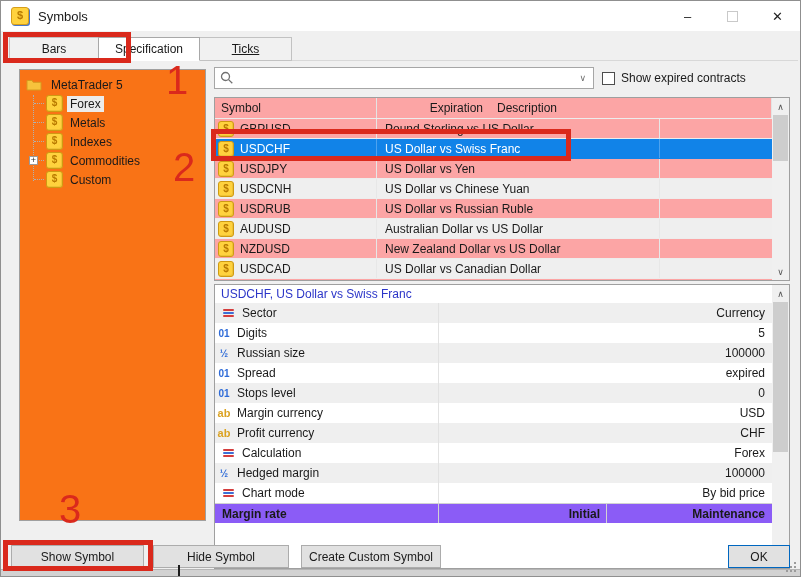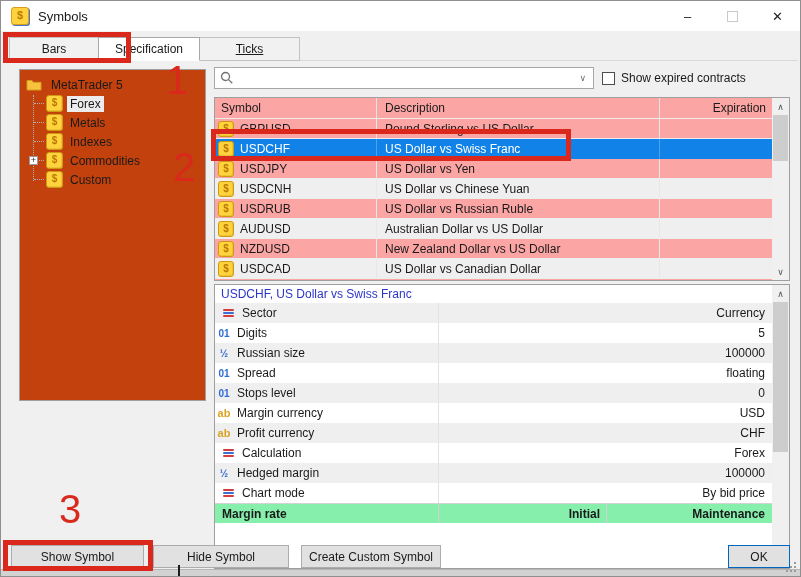--- a/index.html
+++ b/index.html
@@ -16,23 +16,23 @@
   .win-controls{margin-left:auto;display:flex;height:100%;}
   .win-btn{width:45px;display:flex;align-items:center;justify-content:center;font-size:13px;color:#222;}
   .max-box{width:9px;height:9px;border:1px solid #c9c9c9;display:inline-block;}
   
   .tab-underline{position:absolute;left:4px;top:59px;width:793px;height:1px;background:#d8d8d8;}
   .tabstrip{position:absolute;left:8px;top:36px;height:24px;display:flex;z-index:2;}
   .tab{height:24px;box-sizing:border-box;border:1px solid #c2c2c2;background:#f1f1f1;
     display:flex;align-items:center;justify-content:center;margin-left:-1px;}
   .tab:first-child{margin-left:0;}
   .tab.active{background:#fff;border-color:#a8a8a8;border-bottom-color:#fff;z-index:3;}
-  .tab-spec{width:102px;} .tab-bars{width:90px;} .tab-ticks{width:101px;text-decoration:underline;}
-  
-  .tree{position:absolute;left:18px;top:68px;width:187px;height:332px;background:#c2410c;
+  .tab-spec{width:102px;} .tab-bars{width:90px;} .tab-ticks{width:93px;text-decoration:underline;}
+  
+  .tree{position:absolute;left:18px;top:68px;width:187px;height:452px;background:#f97316;
     border:1px solid #9f9f9f;box-sizing:border-box;padding-top:5px;}
   .tree-inner{position:relative;}
   .tree-vline{position:absolute;left:13px;top:20px;height:86px;border-left:1px dotted #b0b0b0;}
   .troot{display:flex;align-items:center;height:19px;padding-left:6px;}
   .troot .tlabel{margin-left:6px;}
   .titem{display:flex;align-items:center;height:19px;padding-left:26px;position:relative;}
   .titem::before{content:"";position:absolute;left:14px;top:9px;width:10px;border-top:1px dotted #b0b0b0;}
   .tlabel{padding:1px 3px;}
   .titem.selected .tlabel{background:#ececec;}
   .coin{width:15px;height:15px;background:#ffd23e;border:1px solid #cf9a12;border-radius:3px;flex:0 0 auto;
@@ -81,21 +81,21 @@
   .spec-header{height:18px;line-height:18px;padding-left:6px;color:var(--spec-header-text,#2b35c8);}
   .srow{height:20px;display:flex;align-items:center;box-sizing:border-box;justify-content:center;}
   .srows .srow:nth-child(odd){background:#efefef;}
   .s-labelcell{width:224px;height:100%;display:flex;align-items:center;border-right:1px solid #e2e2e2;box-sizing:border-box;}
   .sicon{width:18px;margin-right:4px;text-align:center;font-weight:700;font-size:10px;flex:0 0 auto;}
   .sicon.blue{color:#2e6bd8;} .sicon.orange{color:#dba222;font-size:11px;}
   .bars{display:inline-flex;flex-direction:column;gap:1px;width:11px;margin-left:8px;margin-right:8px;flex:0 0 auto;}
   .bars i{height:2px;background:#d43d3d;border-radius:1px;}
   .bars i:nth-child(2){background:#3c6fd6;}
   .s-value{flex:1;text-align:right;padding-right:7px;margin-right:17px;}
-  .s-footer{height:20px;display:flex;align-items:center;background:#86efac;border-top:1px solid #d2d2d2;
+  .s-footer{height:20px;display:flex;align-items:center;background:#8b5cf6;border-top:1px solid #d2d2d2;
     box-sizing:border-box;font-weight:700;}
   .s-foot-label{width:224px;padding-left:7px;box-sizing:border-box;border-right:1px solid #d2d2d2;height:100%;display:flex;align-items:center;}
   .s-foot-initial{width:168px;height:100%;display:flex;align-items:center;justify-content:flex-end;padding-right:6px;box-sizing:border-box;border-right:1px solid #d2d2d2;}
   .s-foot-maint{flex:1;text-align:right;padding-right:7px;margin-right:17px;}
   
   .btn{position:absolute;top:544px;height:23px;background:#e1e1e1;border:1px solid #acacac;
     display:flex;align-items:center;justify-content:center;box-sizing:border-box;}
   .btn-show{left:10px;width:133px;}
   .btn-hide{left:152px;width:136px;}
   .btn-create{left:300px;width:140px;}
@@ -184,22 +184,22 @@
     <span class="combo-chevron">∨</span>
   </div>
   <div class="expired">
     <span class="cbox"></span>
     <span>Show expired contracts</span>
   </div>
 
   <div class="symtable">
     <div class="thead">
       <div class="hc hc1">Symbol</div>
+      <div class="hc hc3">Expiration</div>
       <div class="hc hc2">Description</div>
-      <div class="hc hc3">Expiration</div>
     </div>
     <div class="symtable-rows">
       <div class="trow">
         <div class="c-sym">
             <span class="coin">$</span>
             <span>GBPUSD</span>
           </div>
         <div class="c-desc">Pound Sterling vs US Dollar</div>
         <div class="c-exp"></div>
       </div>
@@ -293,21 +293,21 @@
             <span class="sicon blue">½</span>
             <span>Russian size</span>
           </div>
         <div class="s-value">100000</div>
       </div>
       <div class="srow">
         <div class="s-labelcell">
             <span class="sicon blue">01</span>
             <span>Spread</span>
           </div>
-        <div class="s-value">floating</div>
+        <div class="s-value">expired</div>
       </div>
       <div class="srow">
         <div class="s-labelcell">
             <span class="sicon blue">01</span>
             <span>Stops level</span>
           </div>
         <div class="s-value">0</div>
       </div>
       <div class="srow">
         <div class="s-labelcell">

